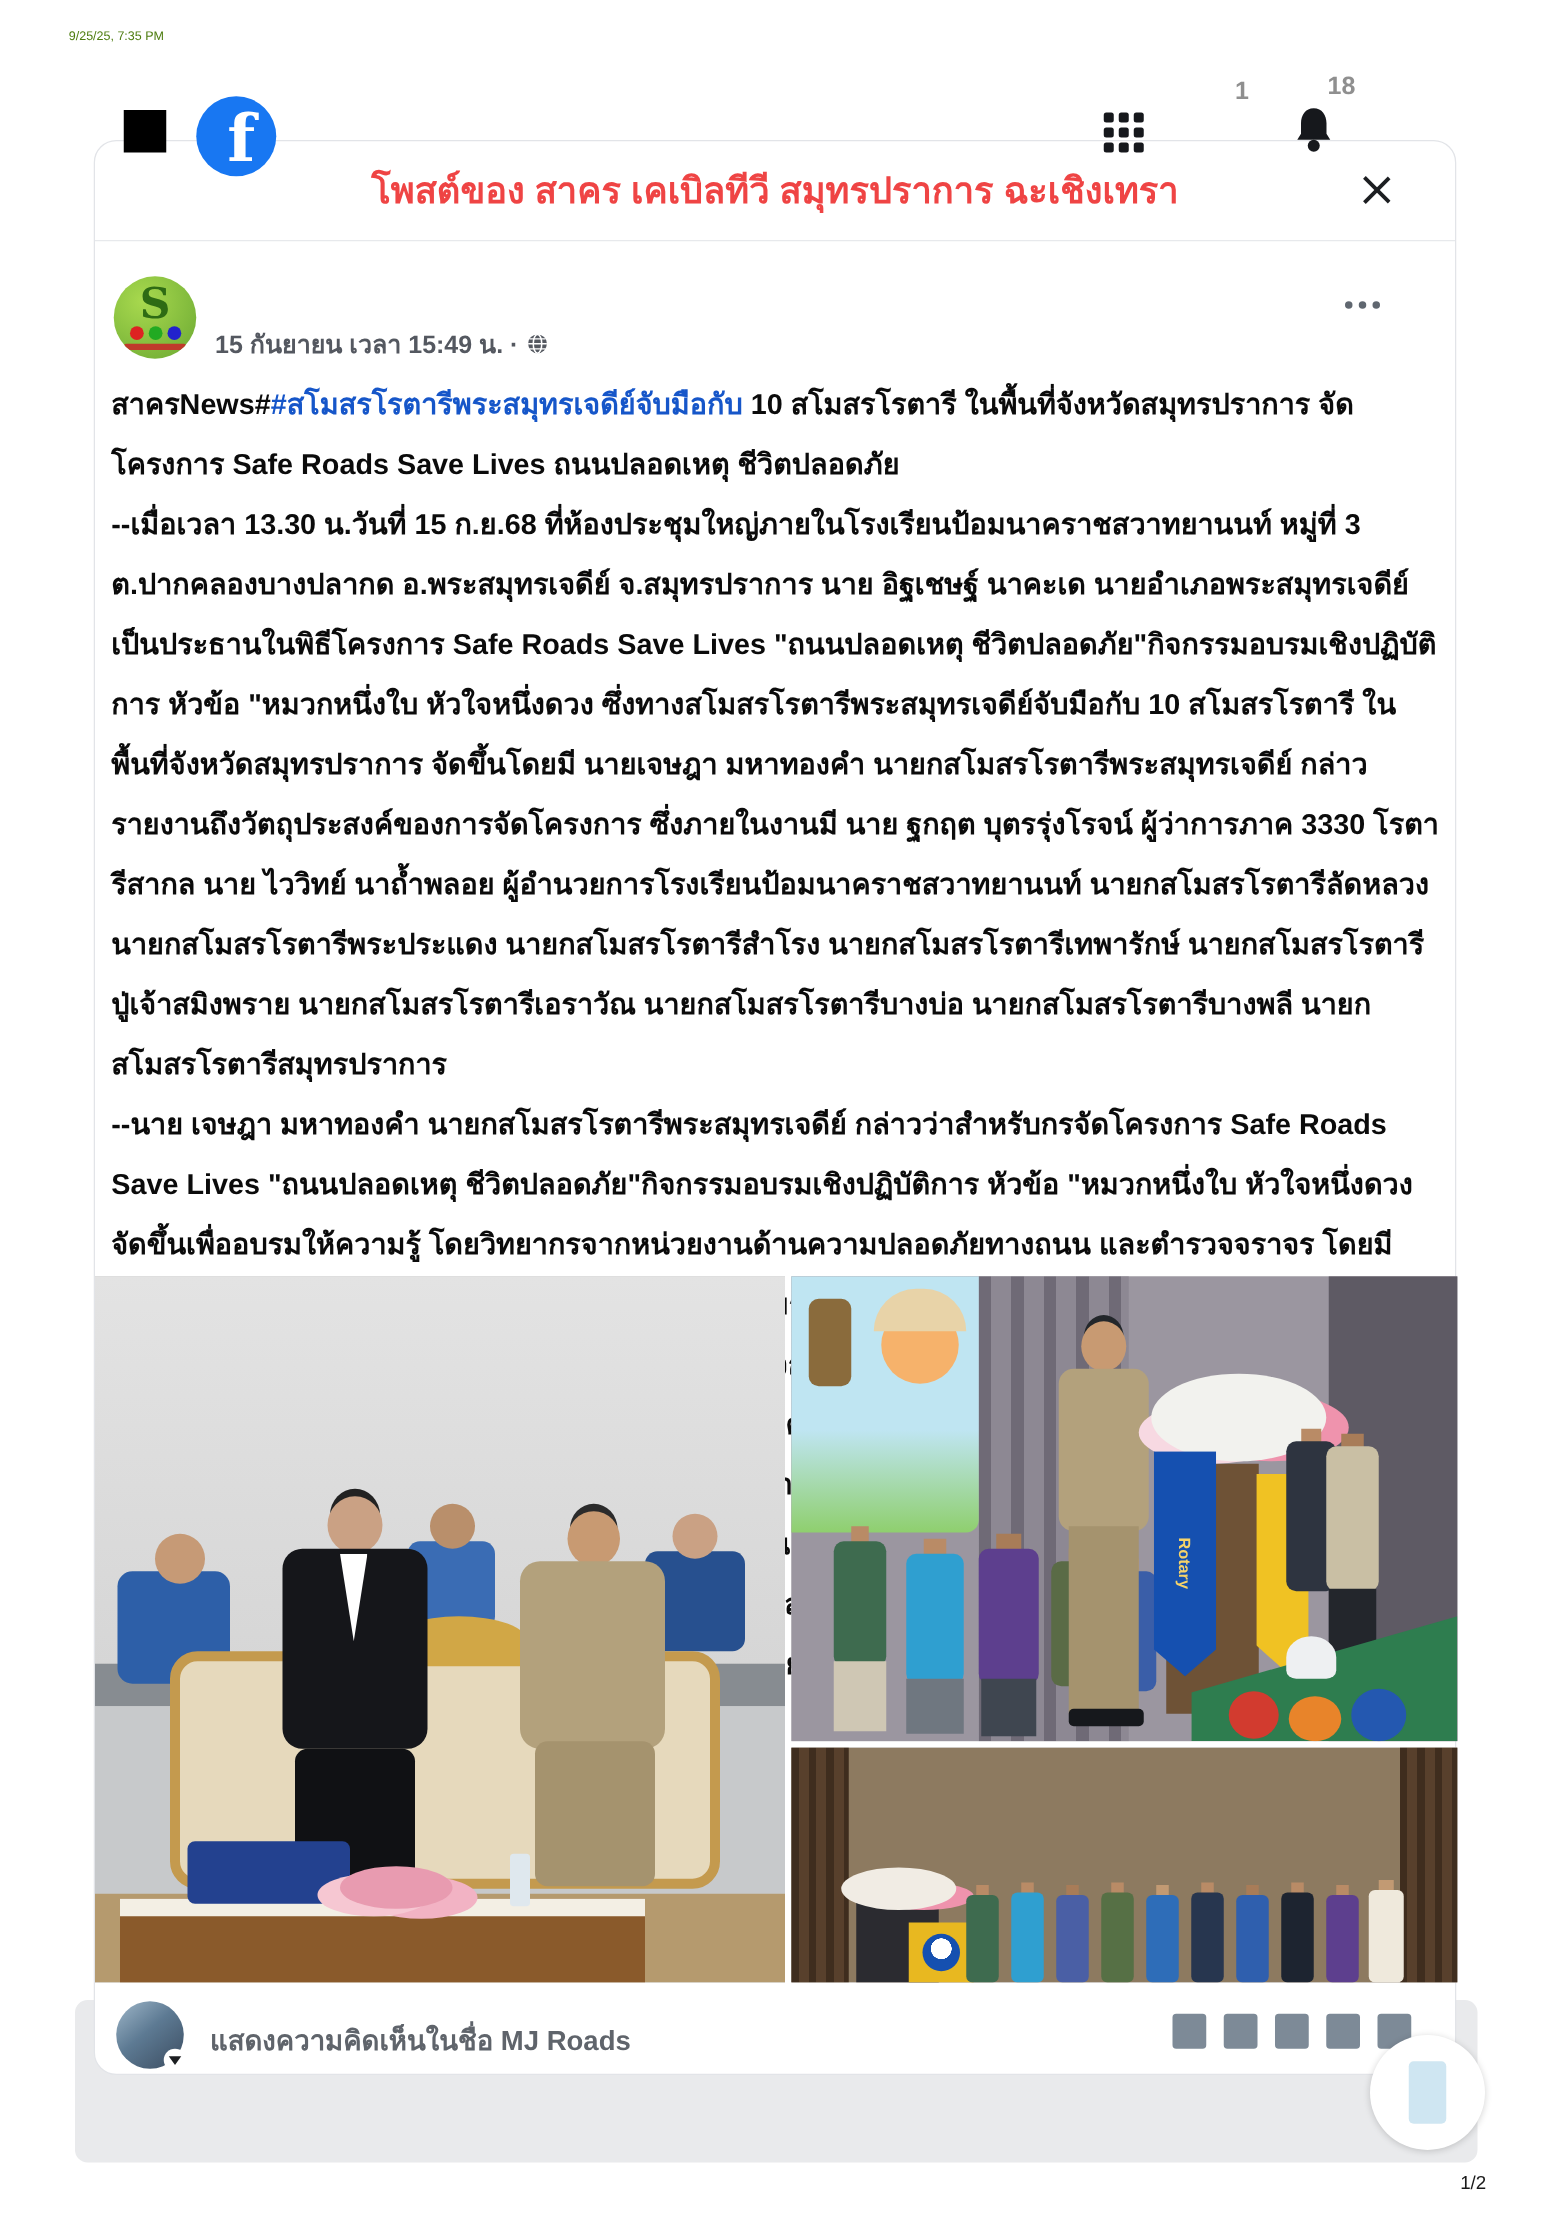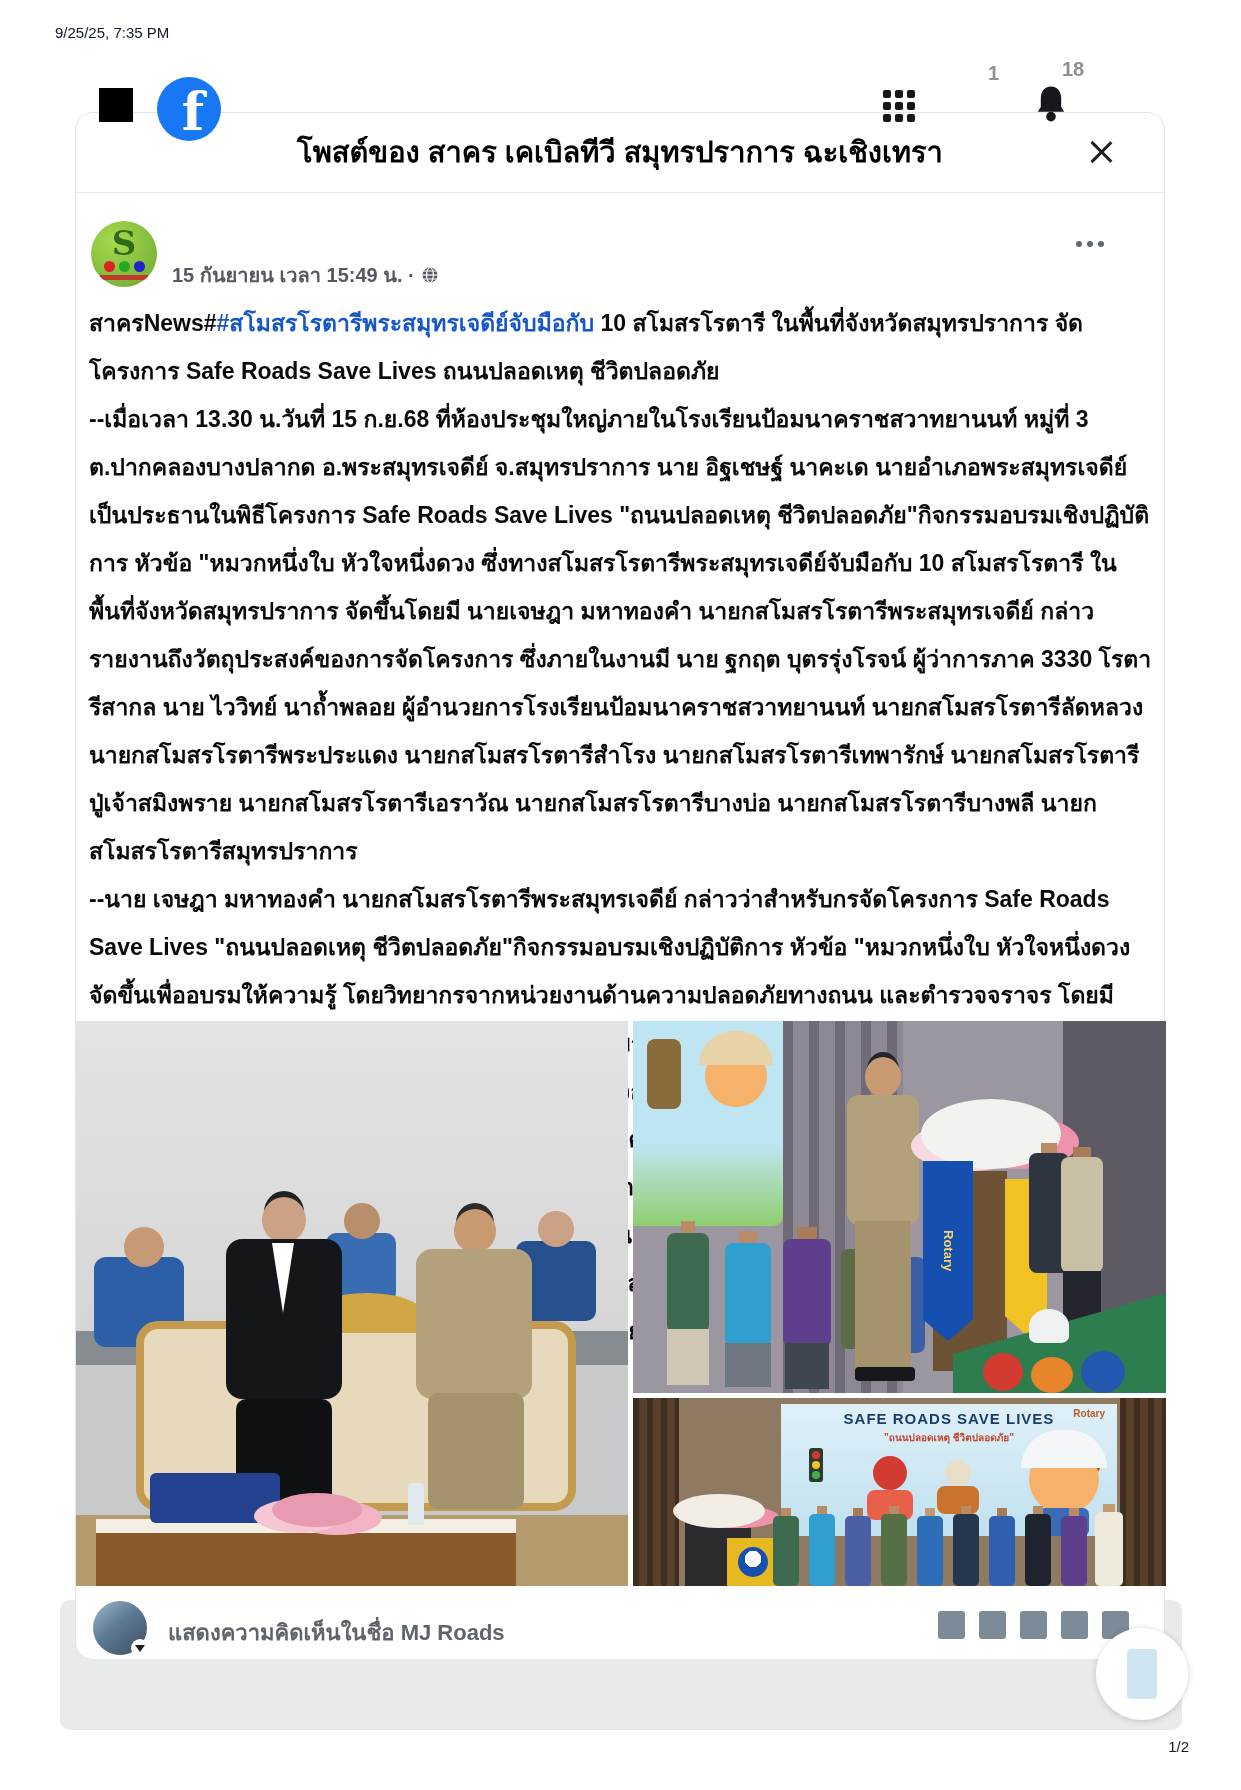--- a/index.html
+++ b/index.html
@@ -1,21 +1,21 @@
 <!DOCTYPE html>
 <html><head>
 <meta charset="utf-8">
 <style>
   * { margin:0; padding:0; box-sizing:border-box; }
   html,body { background:#fff; }
   body { font-family:"Liberation Sans","DejaVu Sans",sans-serif; color:#111; }
   #canvas { position:relative; width:1241px; height:1790px; background:#fff; overflow:hidden; }
 
   
-  .print-datetime { position:absolute; left:55px; top:24px; font-size:15px; color:#0f172a; }
+  .print-datetime { position:absolute; left:55px; top:24px; font-size:10px; color:#4d7c0f; }
   .print-title { position:absolute; left:0; top:24px; width:100%; text-align:center; font-size:15px; color:#1a1a1a; }
   .footer-url { position:absolute; left:55px; top:1738px; font-size:15px; color:#1a1a1a; }
   .footer-page { position:absolute; right:52px; top:1738px; font-size:15px; color:#1a1a1a; }
 
   
   .nav-black-square { position:absolute; left:99px; top:88px; width:34px; height:34px; background:#000; z-index:6; }
   .fb-logo { position:absolute; left:157px; top:77px; width:64px; height:64px; border-radius:50%; background:#1877f2; z-index:6; display:flex; align-items:flex-end; justify-content:center; }
   .fb-logo span { color:#fff; font-weight:bold; font-size:52px; line-height:58px; font-family:"DejaVu Serif",serif; transform:translateX(4px); }
   .grid-icon { position:absolute; left:883px; top:90px; width:34px; height:34px; z-index:6; display:grid; grid-template-columns:repeat(3,8px); grid-template-rows:repeat(3,8px); gap:4px; }
   .grid-icon i { background:#16181c; border-radius:2px; }
@@ -25,21 +25,21 @@
   .badge-18 { left:1062px; top:58px; }
 
   
   .under-modal-band { position:absolute; left:60px; top:1600px; width:1122px; height:130px; background:#e9eaec; border-radius:10px; z-index:1; }
   .fab { position:absolute; left:1096px; top:1628px; width:92px; height:92px; border-radius:50%; background:#fff; box-shadow:0 1px 6px rgba(0,0,0,.18); z-index:8; display:flex; align-items:center; justify-content:center; }
   .fab i { display:block; width:30px; height:50px; background:#cfe6f2; border-radius:4px; }
 
   
   .modal { position:absolute; left:75px; top:112px; width:1090px; height:1548px; background:#fff; border:1px solid #e2e4e8; border-radius:18px; z-index:3; }
   .modal-header { position:absolute; left:0; top:0; width:100%; height:80px; border-bottom:1px solid #e7e9ec; }
-  .modal-title { position:absolute; left:0; top:16px; width:100%; text-align:center; font-size:29px; font-weight:700; color:#000000; }
+  .modal-title { position:absolute; left:0; top:16px; width:100%; text-align:center; font-size:29px; font-weight:700; color:#ef4444; }
   .modal-close { position:absolute; right:48px; top:24px; width:30px; height:30px; cursor:pointer; }
   .modal-close::before, .modal-close::after { content:""; position:absolute; left:14px; top:1px; width:2.5px; height:28px; background:#1c1e21; }
   .modal-close::before { transform:rotate(45deg); }
   .modal-close::after { transform:rotate(-45deg); }
 
   
   .avatar { position:absolute; left:15px; top:108px; width:66px; height:66px; border-radius:50%; background:radial-gradient(circle at 35% 30%, #a8d94e, #6aa832); overflow:hidden; }
   .avatar .s { position:absolute; left:0; top:2px; width:100%; text-align:center; font-family:"DejaVu Serif",serif; font-weight:bold; font-size:34px; color:#2e6b14; }
   .avatar .dots { position:absolute; left:0; top:40px; width:100%; display:flex; justify-content:center; gap:4px; }
   .avatar .dots i { width:11px; height:11px; border-radius:50%; display:block; }
@@ -218,35 +218,20 @@
         <div class="ph" style="left:350px;top:332px;width:40px;height:38px;background:#d23b2f;border-radius:50%;"></div>
         <div class="ph" style="left:398px;top:336px;width:42px;height:36px;background:#e8842a;border-radius:50%;"></div>
         <div class="ph" style="left:448px;top:330px;width:44px;height:42px;background:#2458b0;border-radius:50%;"></div>
       </div>
 
       <div class="photo photo3">
         <div class="ph" style="left:0;top:0;width:533px;height:188px;background:#8d7a60;"></div>
         <div class="ph" style="left:0;top:0;width:46px;height:188px;background:repeating-linear-gradient(90deg,#3f2d1e 0 6px,#58402c 6px 14px);"></div>
         <div class="ph" style="left:487px;top:0;width:46px;height:188px;background:repeating-linear-gradient(90deg,#3f2d1e 0 6px,#58402c 6px 14px);"></div>
 
-        <div class="ph" style="left:148px;top:6px;width:336px;height:132px;background:linear-gradient(#dff0f8,#bfe0ef);">
-          <div style="position:absolute;left:0;top:6px;width:100%;text-align:center;font-size:15px;font-weight:700;color:#1a3e6b;letter-spacing:1px;">SAFE ROADS SAVE LIVES</div>
-          <div style="position:absolute;left:0;top:26px;width:100%;text-align:center;font-size:10px;font-weight:700;color:#c2452d;">"ถนนปลอดเหตุ ชีวิตปลอดภัย"</div>
-          <div style="position:absolute;right:12px;top:4px;font-size:10px;font-weight:700;color:#c05a2a;">Rotary</div>
-          <div style="position:absolute;left:28px;top:44px;width:14px;height:34px;background:#2e3b33;border-radius:3px;box-shadow:0 40px 0 -14px #2e3b33;"></div>
-          <div style="position:absolute;left:31px;top:47px;width:8px;height:8px;border-radius:50%;background:#d23b2f;box-shadow:0 10px 0 #f0c223,0 20px 0 #3faf52;"></div>
-          <div style="position:absolute;right:16px;top:44px;width:30px;height:30px;border-radius:50%;background:#fff;border:4px solid #d23b2f;display:flex;align-items:center;justify-content:center;font-size:12px;font-weight:700;color:#222;">60</div>
-          <div style="position:absolute;left:248px;top:40px;width:70px;height:70px;background:#f6b26b;border-radius:50%;"></div>
-          <div style="position:absolute;left:240px;top:26px;width:86px;height:38px;background:#f4f6f8;border-radius:44px 44px 0 0;"></div>
-          <div style="position:absolute;left:258px;top:104px;width:50px;height:28px;background:#3a6cb4;border-radius:6px;"></div>
-          <div style="position:absolute;left:92px;top:52px;width:34px;height:34px;background:#d23b2f;border-radius:50%;"></div>
-          <div style="position:absolute;left:86px;top:86px;width:46px;height:30px;background:#e8604a;border-radius:8px;"></div>
-          <div style="position:absolute;left:164px;top:56px;width:26px;height:26px;background:#e9dfc8;border-radius:50%;"></div>
-          <div style="position:absolute;left:156px;top:82px;width:42px;height:28px;background:#c8742c;border-radius:8px;"></div>
-        </div>
 
         <div class="ph" style="left:52px;top:112px;width:66px;height:76px;background:#2b2b30;"></div>
         <div class="ph" style="left:40px;top:96px;width:92px;height:34px;background:#f1ece4;border-radius:50%;box-shadow:20px 6px 0 -6px #ef93ad;"></div>
         <div class="ph" style="left:94px;top:140px;width:52px;height:48px;background:#e8b820;display:flex;align-items:center;justify-content:center;">
           <span style="display:block;width:30px;height:30px;border-radius:50%;background:radial-gradient(circle at 50% 40%, #fff 35%, #1550b0 36%);"></span>
         </div>
 
         <div class="ph" style="left:140px;top:118px;width:26px;height:70px;background:#3e6b4f;border-radius:5px;box-shadow:0 -16px 0 -8px #b98b66;"></div>
         <div class="ph" style="left:176px;top:116px;width:26px;height:72px;background:#2f9fd0;border-radius:5px;box-shadow:0 -16px 0 -8px #b98b66;"></div>
         <div class="ph" style="left:212px;top:118px;width:26px;height:70px;background:#4a5fa5;border-radius:5px;box-shadow:0 -16px 0 -8px #a87c58;"></div>

